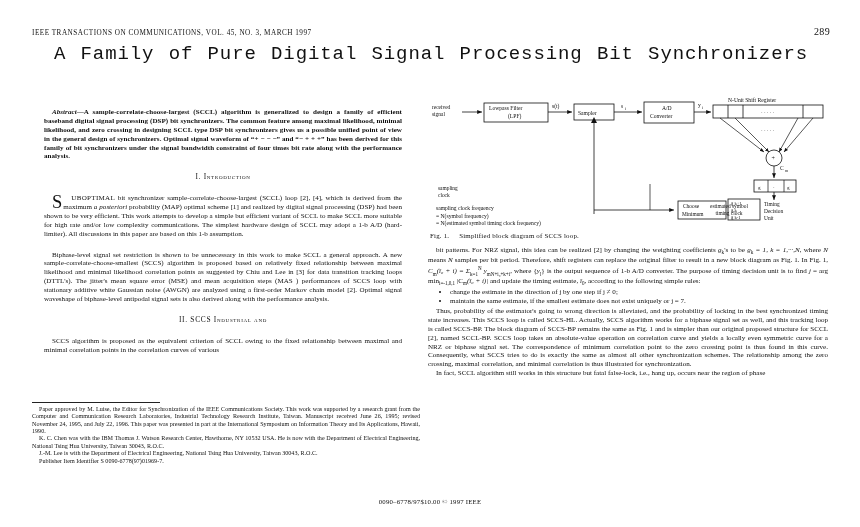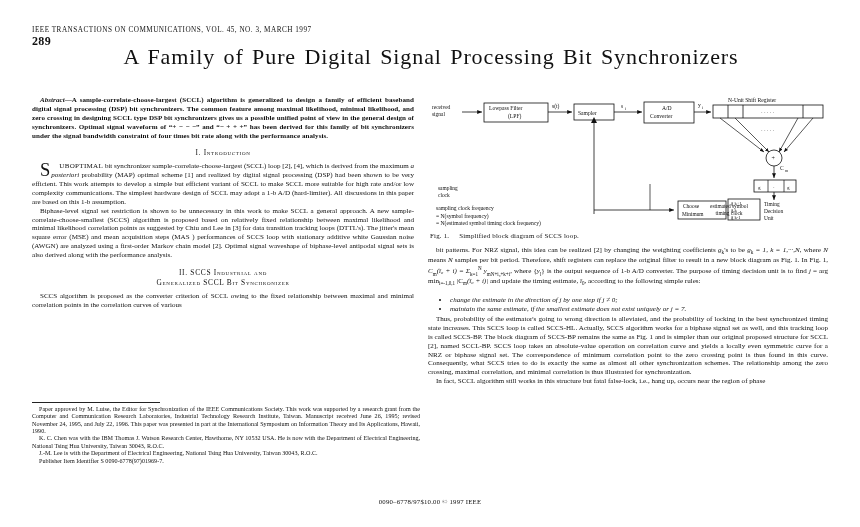--- a/index.html
+++ b/index.html
@@ -10,44 +10,45 @@
     color: #111111;
     overflow: hidden;
     position: relative;
   }
   .page { position: absolute; inset: 0; padding: 0; }
 
   
   .runhead {
     position: absolute; top: 26px; left: 32px; right: 30px;
     display: flex; justify-content: space-between; align-items: baseline;
-    font-size: 7.2px; letter-spacing: 0.35px; flex-direction: column;
+    font-size: 7.2px; letter-spacing: 0.35px;
   }
   .runhead .journal { font-variant: small-caps; letter-spacing: 0.5px; }
-  .runhead .pageno { font-size: 12px; font-weight: bold; }
+  .runhead .pageno { font-size: 10px; }
 
   
   .titleblock { position: absolute; top: 44px; left: 32px; right: 30px; text-align: center; }
   .paper-title {
-    font-size: 22px; letter-spacing: 0.9px; word-spacing: 2px;
+    font-size: 19px; letter-spacing: 0.9px; word-spacing: 2px;
     line-height: 1.15; font-weight: normal;
     margin: 0 0 5px 0;
+    font-family: Liberation Mono, monospace;
   }
   .authors { font-size: 9px; letter-spacing: 0.4px; word-spacing: 1px; }
 
   
   .col {
     position: absolute;
     text-align: justify;
     font-size: 7.05px;
     line-height: 1.26;
   }
   .col-left  { top: 96px; left: 32px;  width: 382px; }
 
-  .col p { margin: 0; text-indent: 8px; }
+  .col p { margin: 12px; text-indent: 8px; }
   .abs { text-align: justify; font-weight: bold; letter-spacing: 0.05px; }
   .abs .lead { font-style: italic; font-weight: bold; }
 
   .sec-head {
     text-align: center; font-variant: small-caps;
     font-size: 7.4px; letter-spacing: 0.7px;
     margin: 9px 0 4px 0; text-indent: 0;
     line-height: 1.2;
     font-family: Liberation Serif, serif;
   }
@@ -86,21 +87,21 @@
   }
   .figcaption {
     position: absolute; left: 430px; top: 232px; width: 400px;
     font-size: 6.9px; letter-spacing: 0.2px;
   }
   .figcaption .lbl { margin-right: 10px; }
 
   .body-right { position: absolute; left: 428px; top: 246px; width: 400px;
                 font-size: 7.05px; line-height: 1.255; text-align: justify; }
   .body-right p { margin: 0; text-indent: 8px; }
-  .bullets { margin: 10px 0 1px 0; padding-left: 22px; font-style: italic; }
+  .bullets { margin: 2px 0 1px 0; padding-left: 22px; }
   .bullets li { margin: 0; text-align: left; }
   sub { font-size: 0.72em; }
   sup { font-size: 0.72em; }
 </style>
 </head>
 <body>
 
 <div class="page">
 
   <div class="runhead">
@@ -116,23 +117,22 @@
 
     <p class="abs"><span class="lead">Abstract—</span><span>A sample-correlate-choose-largest (SCCL) algorithm is generalized to design a family of efficient baseband digital signal processing (DSP) bit synchronizers. The common feature among maximal likelihood, minimal likelihood, and zero crossing in designing SCCL type DSP bit synchronizers gives us a possible unified point of view in the general design of synchronizers. Optimal signal waveform of “+ − − −” and “− + + +” has been derived for this family of bit synchronizers under the signal bandwidth constraint of four times bit rate along with the performance analysis.</span></p>
 
     <div class="sec-head">I. Introduction</div>
 
     <p class="dropcap-para"><span class="dropcap">S</span><span class="scaps">UBOPTIMAL</span><span> bit synchronizer sample-correlate-choose-largest (SCCL) loop [2], [4], which is derived from the maximum </span><span class="ital">a posteriori</span><span> probability (MAP) optimal scheme [1] and realized by digital signal processing (DSP) had been shown to be very efficient. This work attempts to develop a simple but efficient variant of SCCL to make SCCL more suitable for high rate and/or low complexity communications. The simplest hardware design of SCCL may adopt a 1-b A/D (hard-limiter). All discussions in this paper are based on this 1-b assumption.</span></p>
 
     <p>Biphase-level signal set restriction is shown to be unnecessary in this work to make SCCL a general approach. A new sample-correlate-choose-smallest (SCCS) algorithm is proposed based on relatively fixed relationship between maximal likelihood and minimal likelihood correlation points as suggested by Chiu and Lee in [3] for data transition tracking loops (DTTL's). The jitter's mean square error (MSE) and mean acquisition steps (MAS ) performances of SCCS loop with stationary additive white Gaussian noise (AWGN) are analyzed using a first-order Markov chain model [2]. Optimal signal waveshape of biphase-level antipodal signal sets is also derived along with the performance analysis.</p>
 
     <div class="sec-head">II. SCCS Industrial and</div>
-    <div class="sec-head" style="margin-top:-3px">Generalized SCCL Bit Synchronizer</div>
-
-    <p>SCCS algorithm is proposed as the converter criterion of SCCL owing to the fixed relationship between maximal and minimal correlation points in the correlation curves of various</p>
+
+    <p>SCCS algorithm is proposed as the equivalent criterion of SCCL owing to the fixed relationship between maximal and minimal correlation points in the correlation curves of various</p>
   </div>
 
   <div class="rule"></div>
 
   <div class="footnotes">
     <p>Paper approved by M. Luise, the Editor for Synchronization of the IEEE Communications Society. This work was supported by a research grant from the Computer and Communication Research Laboratories, Industrial Technology Research Institute, Taiwan. Manuscript received June 26, 1995; revised November 24, 1995, and July 22, 1996. This paper was presented in part at the International Symposium on Information Theory and Its Applications, Hawaii, 1990.</p>
     <p>K. C. Chen was with the IBM Thomas J. Watson Research Center, Hawthorne, NY 10532 USA. He is now with the Department of Electrical Engineering, National Tsing Hua University, Taiwan 30043, R.O.C.</p>
     <p>J.-M. Lee is with the Department of Electrical Engineering, National Tsing Hua University, Taiwan 30043, R.O.C.</p>
     <p>Publisher Item Identifier S 0090-6778(97)01969-7.</p>
   </div>

